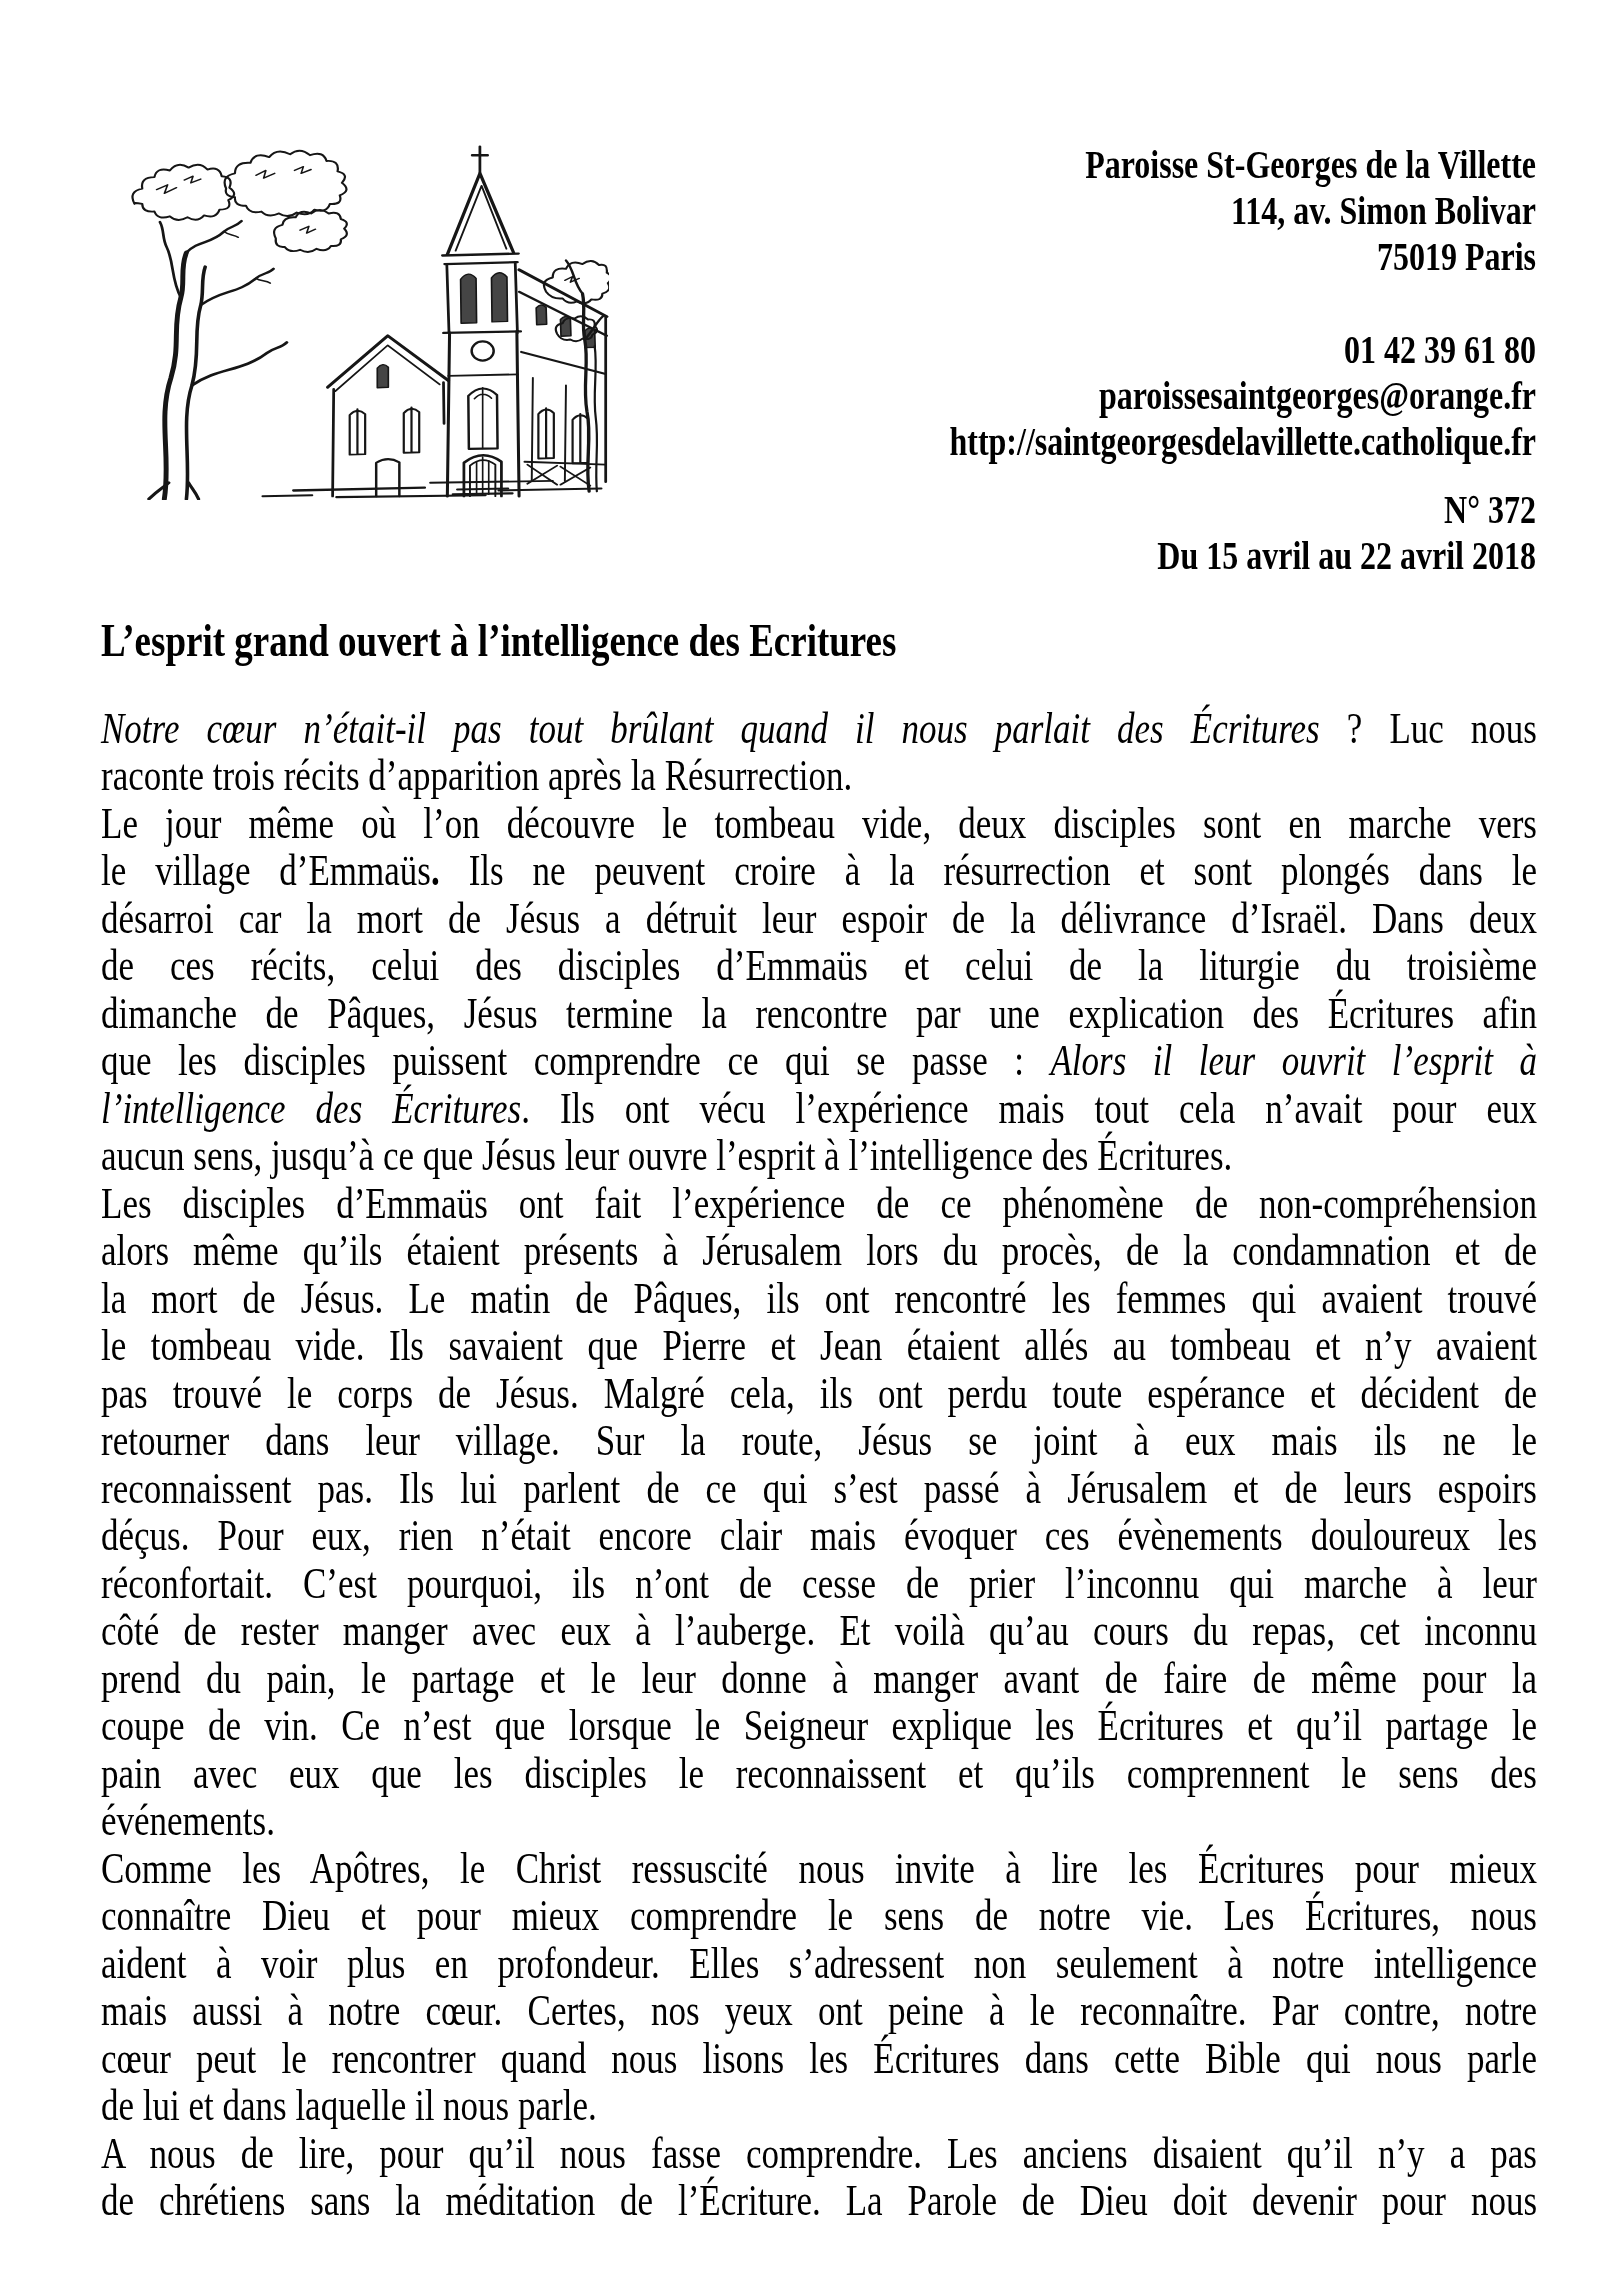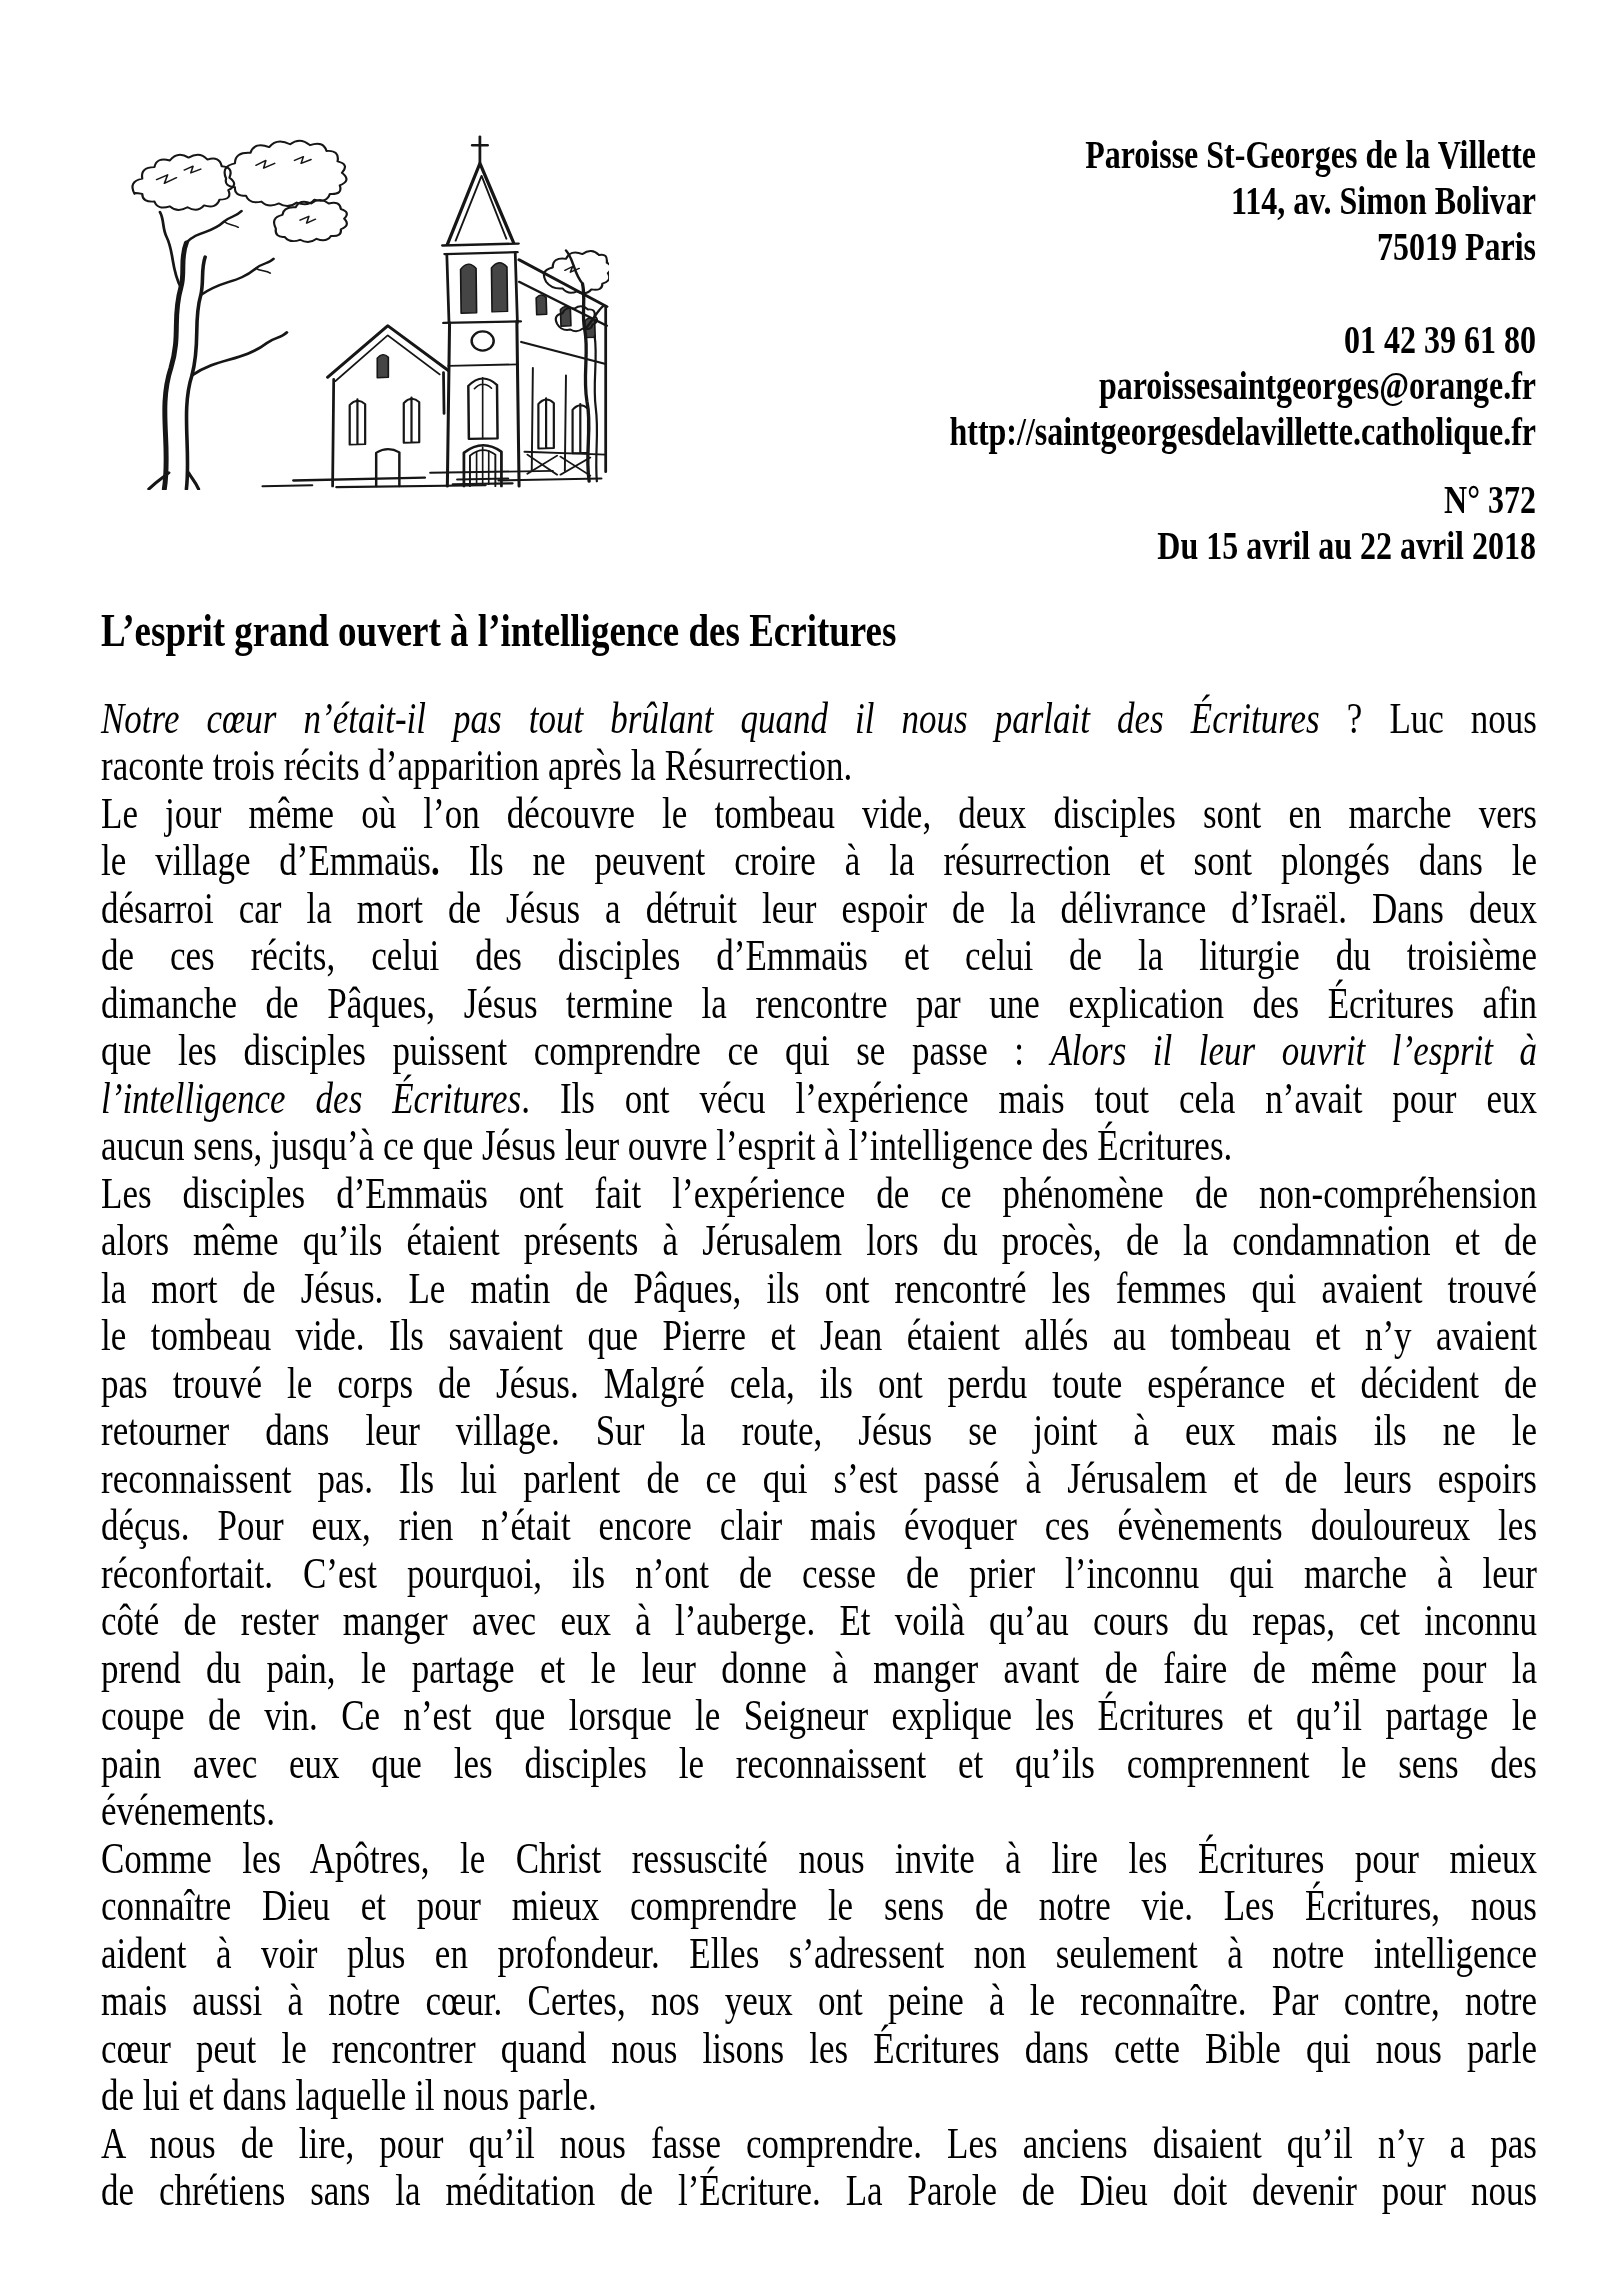--- a/index.html
+++ b/index.html
@@ -4,21 +4,21 @@
 <style>
   html, body { margin: 0; padding: 0; }
   body {
     width: 1623px; height: 2295px;
     background: #ffffff;
     color: #000000;
     font-family: "Liberation Serif", "DejaVu Serif", serif;
     position: relative;
     overflow: hidden;
   }
-  .page { position: absolute; left: 0; top: 0; width: 1623px; height: 1860px; background: #ffffff; border-radius: 22px; }
+  .page { position: absolute; left: 0; top: 10px; width: 1623px; height: 1860px; background: #ffffff; border-radius: 22px; }
   
   .scale-wrap {
     position: absolute; left: 0; top: 0;
     width: 1623px; height: 1837px;
     transform: scaleY(1.25);
     transform-origin: 0 0;
   }
   .logo { position: absolute; left: 118px; top: 94px; width: 491px; height: 298px; }
   .logo svg { display: block; width: 100%; height: 100%; }
 

